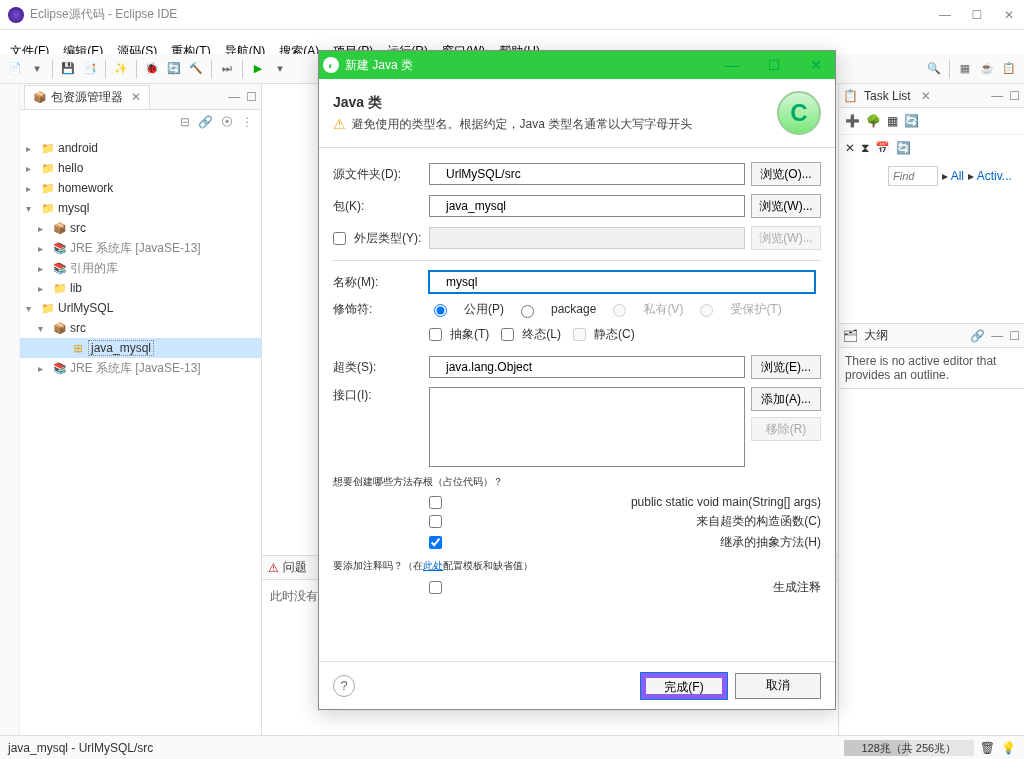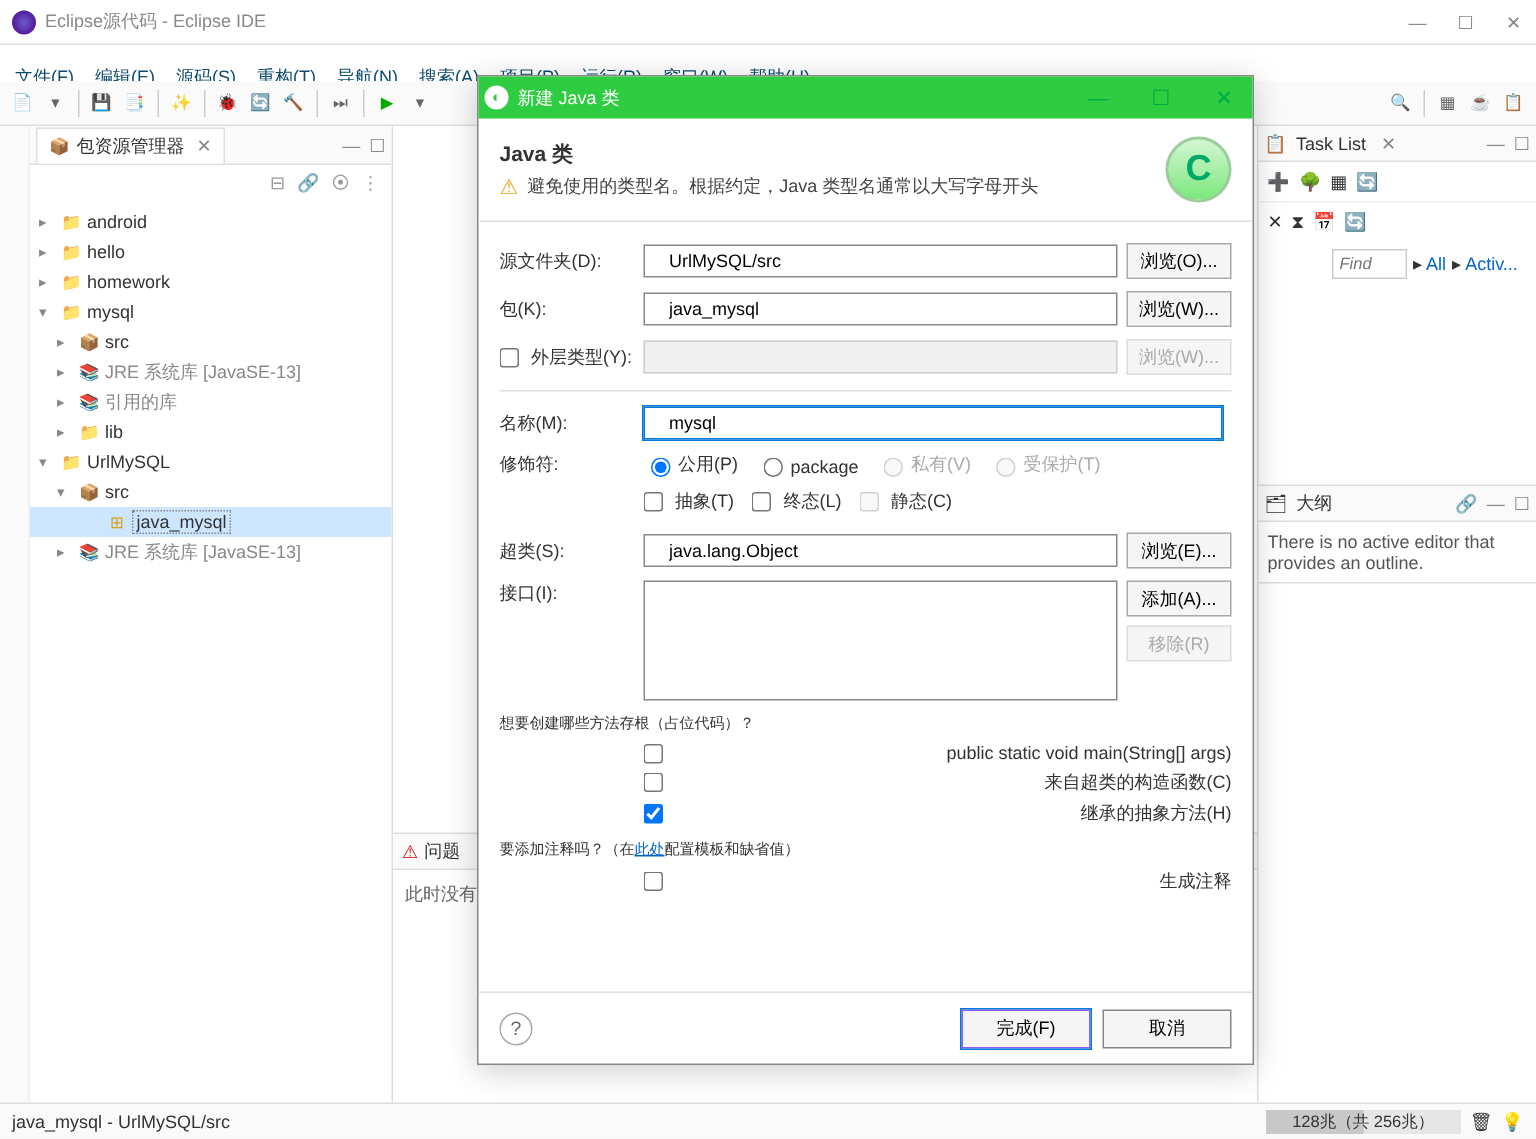--- a/index.html
+++ b/index.html
@@ -7,21 +7,21 @@
 
 
 .eclipse-window { background: #fff; width: 1024px; height: 759px; display: flex; flex-direction: column; }
 .titlebar { height: 30px; background: #fff; border-bottom: 1px solid #e0e0e0; display: flex; align-items: center; padding: 0 8px; color: #888; }
 .titlebar-icon { width: 16px; height: 16px; background: radial-gradient(#6a5acd, #4b0082); border-radius: 50%; margin-right: 6px; }
 .titlebar-title { flex: 1; font-size: 12px; }
 .win-controls { display: flex; gap: 18px; color: #888; }
 .win-btn { width: 14px; text-align: center; cursor: default; }
 
 .menubar { height: 24px; background: #fff; display: flex; align-items: center; padding: 0 4px; gap: 2px; font-size: 12px; }
-.menu-item { padding: 2px 6px; color: #0c4a6e; margin-top: 19px; }
+.menu-item { padding: 2px 6px; color: #000000; margin-top: 19px; }
 
 .toolbar { height: 30px; background: #fafafa; border-bottom: 1px solid #ddd; display: flex; align-items: center; padding: 0 6px; gap: 4px; }
 .toolbar-right { margin-left: auto; display: flex; gap: 4px; }
 .tb-icon { width: 18px; height: 18px; display: inline-flex; align-items: center; justify-content: center; font-size: 11px; color: #666; }
 .tb-sep { width: 1px; height: 18px; background: #ccc; margin: 0 2px; }
 
 .workbench { flex: 1; display: flex; background: #fff; }
 .left-col { width: 20px; background: #fafafa; border-right: 1px solid #eee; }
 
 .project-explorer { width: 242px; background: #fff; border-right: 1px solid #ddd; display: flex; flex-direction: column; }
@@ -86,34 +86,34 @@
 .form-row { display: flex; align-items: center; margin-bottom: 8px; }
 .form-label { width: 96px; font-size: 12px; }
 .form-input { flex: 1; border: 1px solid #888; height: 22px; padding: 0 16px; font-size: 12px; margin-right: 6px; }
 .form-input.hl { border: 1px solid #0078d7; outline: 1px solid #0078d7; }
 .form-input.disabled { background: #f0f0f0; color: #999; border-color: #ccc; }
 .form-btn { width: 70px; height: 24px; border: 1px solid #aaa; background: #f5f5f5; font-size: 12px; }
 .form-btn.disabled { color: #aaa; border-color: #ddd; }
 .chk-row { display: flex; align-items: center; gap: 4px; }
 .chk-row input { margin: 0 4px 0 0; }
 .radio-group { display: flex; gap: 12px; align-items: center; flex-wrap: wrap; }
-.radio-item { display: flex; align-items: flex-end; gap: 2px; }
+.radio-item { display: flex; align-items: flex-start; gap: 14px; }
 .radio-item.disabled { color: #aaa; }
 .form-textarea { flex: 1; border: 1px solid #888; height: 80px; margin-right: 6px; }
 .btn-col { display: flex; flex-direction: column; gap: 6px; }
 .section-label { font-size: 10px; margin: 8px 0 6px 0; }
 .indent-checks { margin-left: 96px; }
 .indent-checks .chk-row { margin-bottom: 4px; justify-content: space-between; }
 .comment-row a { color: #0066cc; text-decoration: underline; }
 
 .modal-footer { height: 48px; border-top: 1px solid #ddd; display: flex; align-items: center; padding: 0 14px; }
 .help-icon { width: 22px; height: 22px; border: 1px solid #aaa; border-radius: 50%; display: flex; align-items: center; justify-content: center; color: #666; font-size: 13px; }
 .footer-btns { margin-left: auto; display: flex; gap: 8px; }
 .footer-btn { width: 86px; height: 26px; border: 1px solid #888; background: #f5f5f5; font-size: 12px; }
-.footer-btn.primary { border: 1px solid #8b5cf6; outline: 1px solid #0078d7; }
+.footer-btn.primary { border: 5px solid #8b5cf6; outline: 1px solid #0078d7; }
 
 hr { border: none; border-top: 1px solid #ddd; margin: 10px 0; }
 </style>
 </head>
 <body>
 
 <div class="eclipse-window">
   <div class="titlebar">
     <span class="titlebar-icon"></span>
     <span class="titlebar-title">Eclipse源代码 - Eclipse IDE</span>

